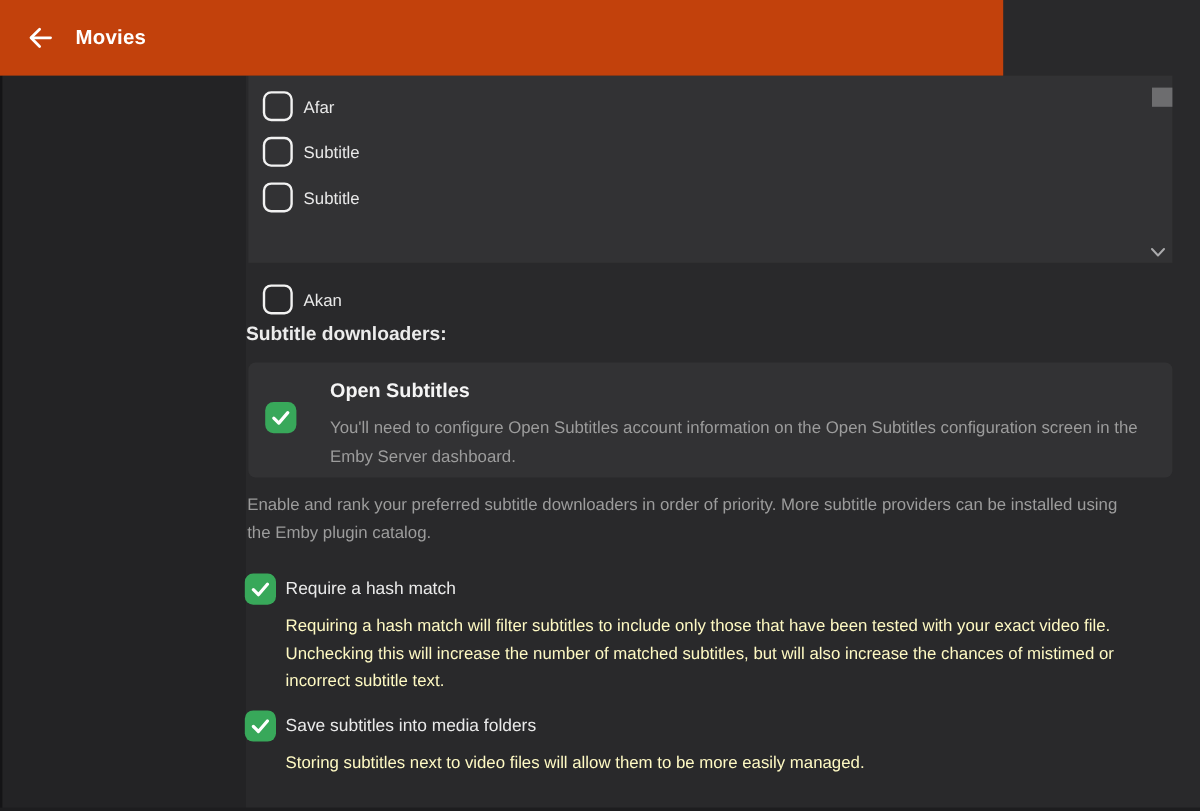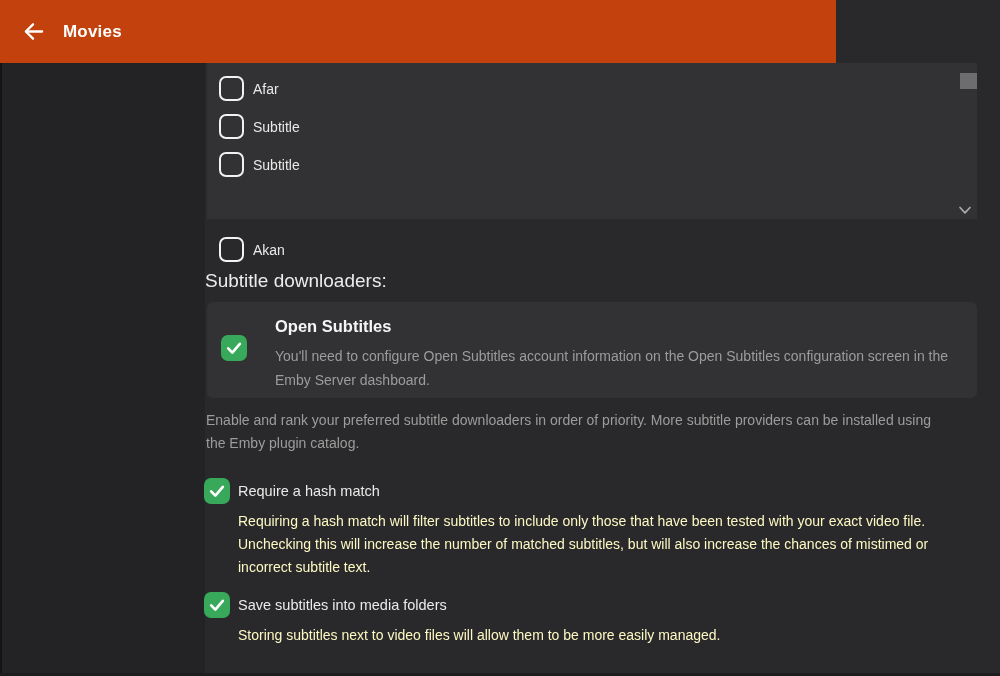--- a/index.html
+++ b/index.html
@@ -19,21 +19,21 @@
   
   .list-panel { position:absolute; left:207px; top:63px; width:770px; height:156px; background:#323234; }
   .lang-row { position:absolute; left:0; height:25px; display:flex; align-items:center; cursor:pointer; }
   .lang-row .cb-un { margin-left:12px; }
   .cb-un { width:25px; height:25px; border:2.5px solid #f2f2f2; border-radius:7px; background:transparent; flex:none; }
   .lang-label { margin-left:9px; font-size:14px; color:#e9e9e9; }
   .scroll-thumb { position:absolute; right:0; top:10px; width:17px; height:16px; background:#6d6d6f; cursor:pointer; }
   .chevron-more { position:absolute; right:4px; bottom:2px; width:16px; height:14px; cursor:pointer; display:flex; align-items:center; justify-content:center; }
 
   
-  .section-heading { position:absolute; left:205px; top:270px; font-size:19px; font-weight:normal; color:#ececec; }
+  .section-heading { position:absolute; left:205px; top:270px; font-size:16px; font-weight:bold; color:#ececec; }
 
   
   .card { position:absolute; left:207px; top:302px; width:770px; height:96px; background:#323234; border-radius:6px; }
   .cb-checked { width:26px; height:26px; border-radius:7px; background:#38a85a; display:flex; align-items:center; justify-content:center; cursor:pointer; flex:none; }
   .card .cb-checked { position:absolute; left:14px; top:33px; }
   .card-title { position:absolute; left:68px; top:15px; font-size:16.5px; font-weight:bold; color:#f5f5f5; }
   .card-desc { position:absolute; left:68px; top:42px; width:676px; font-size:14px; line-height:24px; color:#9c9c9c; }
 
   .help-text { position:absolute; left:206px; top:409px; width:748px; font-size:14px; line-height:23px; color:#9c9c9c; }
 

